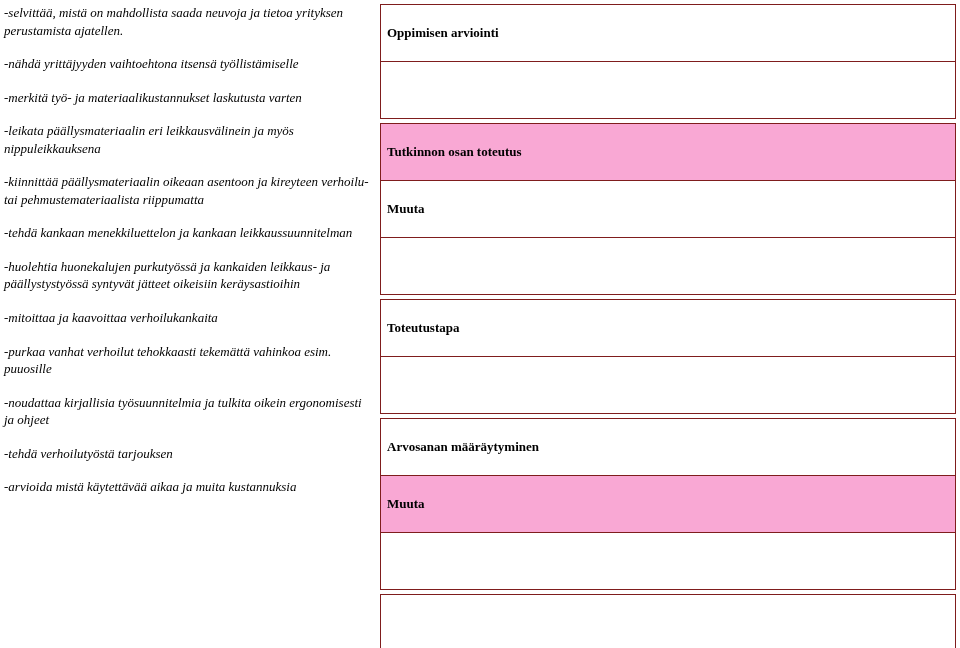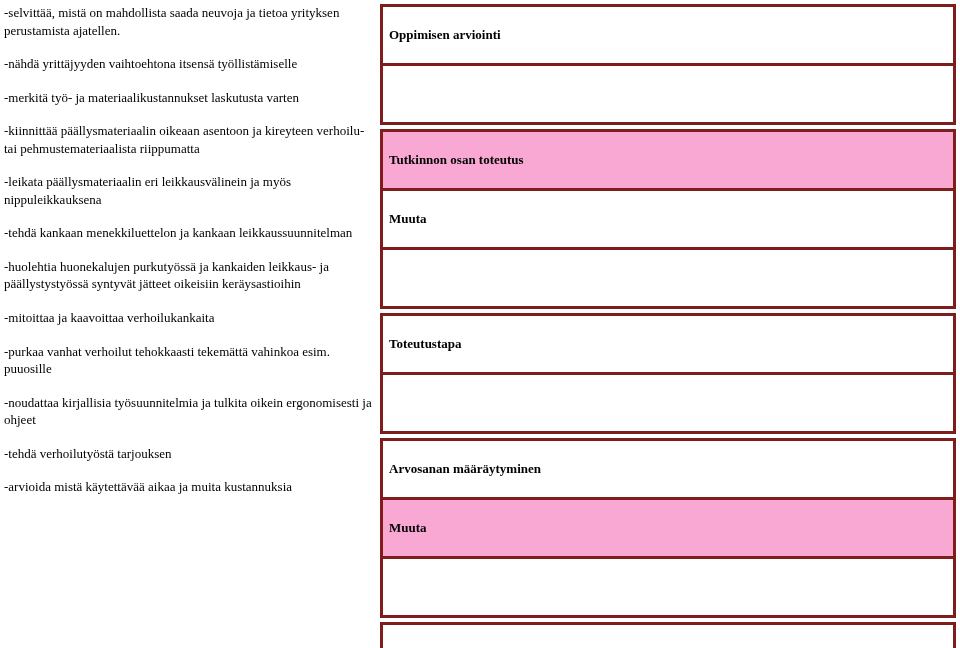--- a/index.html
+++ b/index.html
@@ -13,38 +13,39 @@
     width: 960px;
   }
   .layout {
     display: flex;
     gap: 6px;
     align-items: flex-start;
   }
   .leftcol {
     width: 370px;
     flex-shrink: 0;
+    font-style: italic;
   }
   .rightcol {
     flex: 1;
   }
   .leftcol p {
     margin: 0 0  14px 0;
     line-height: 1.35;
   }
   .leftcol .para {
     margin-bottom: 16px;
   }
   table.section {
     width: 100%;
     border-collapse: collapse;
     margin-bottom: 4px;
   }
   table.section td {
-    border: 3px solid #7f1d1d;
+    border: 1px solid #7f1d1d;
     padding: 20px 6px;
     font-weight: bold;
     background: #fff;
   }
   table.section td.green {
     background: #f9a8d4;
   }
   table.section td.content {
     font-weight: normal;
     height: 14px;
@@ -52,22 +53,22 @@
 </style>
 </head>
 <body>
 
 <div class="layout">
 
   <div class="leftcol">
     <p class="para">-selvittää, mistä on mahdollista saada neuvoja ja tietoa yrityksen perustamista ajatellen.</p>
     <p class="para">-nähdä yrittäjyyden vaihtoehtona itsensä työllistämiselle</p>
     <p class="para">-merkitä työ- ja materiaalikustannukset laskutusta varten</p>
+    <p class="para">-leikata päällysmateriaalin eri leikkausvälinein ja myös nippuleikkauksena</p>
     <p class="para">-kiinnittää päällysmateriaalin oikeaan asentoon ja kireyteen verhoilu- tai pehmustemateriaalista riippumatta</p>
-    <p class="para">-leikata päällysmateriaalin eri leikkausvälinein ja myös nippuleikkauksena</p>
     <p class="para">-tehdä kankaan menekkiluettelon ja kankaan leikkaussuunnitelman</p>
     <p class="para">-huolehtia huonekalujen purkutyössä ja kankaiden leikkaus- ja päällystystyössä syntyvät jätteet oikeisiin keräysastioihin</p>
     <p class="para">-mitoittaa ja kaavoittaa verhoilukankaita</p>
     <p class="para">-purkaa vanhat verhoilut tehokkaasti tekemättä vahinkoa esim. puuosille</p>
     <p class="para">-noudattaa kirjallisia työsuunnitelmia ja tulkita oikein ergonomisesti ja ohjeet</p>
     <p class="para">-tehdä verhoilutyöstä tarjouksen</p>
     <p class="para">-arvioida mistä käytettävää aikaa ja muita kustannuksia</p>
   </div>
 
   <div class="rightcol">

